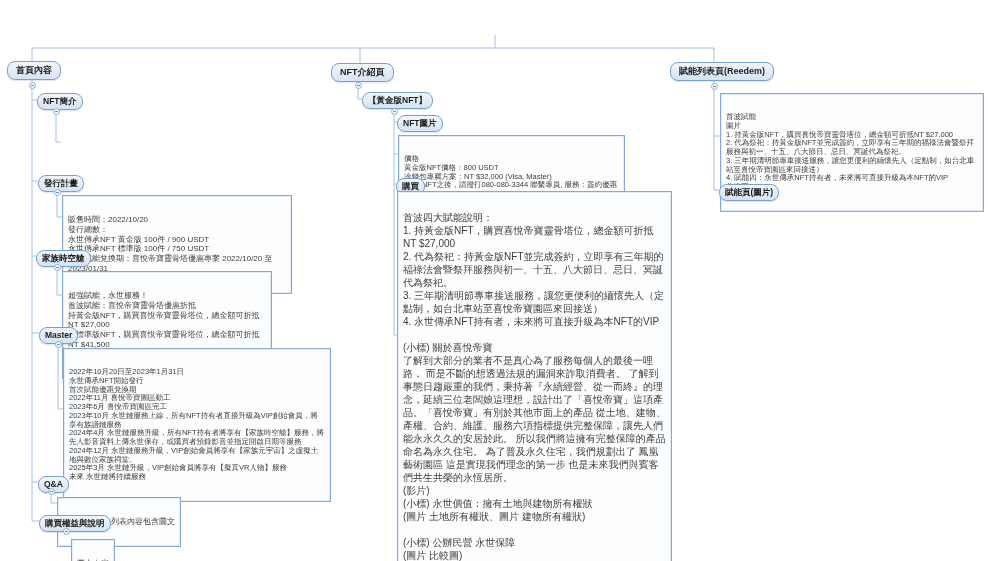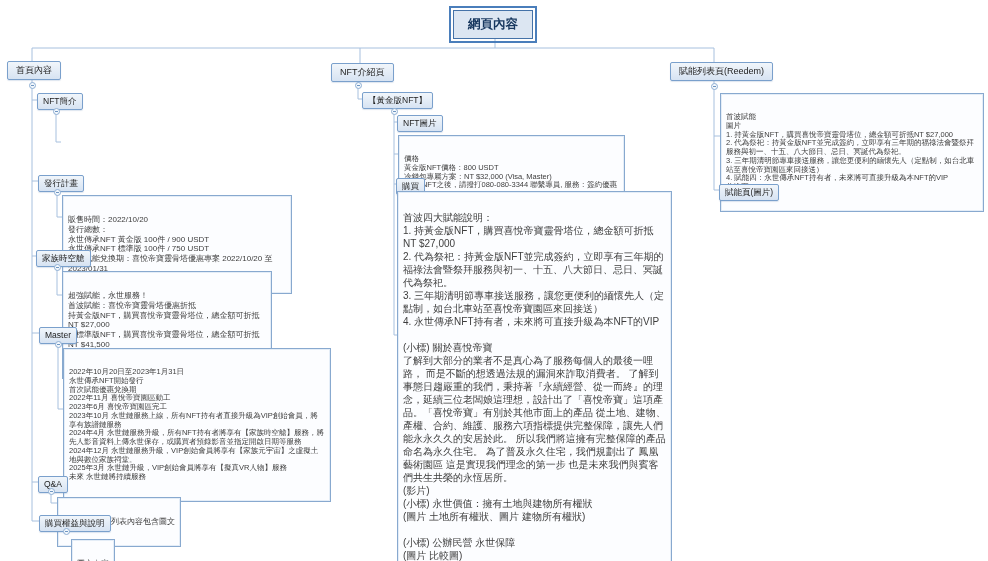--- a/index.html
+++ b/index.html
@@ -9,23 +9,24 @@
     font-family:"Liberation Sans","DejaVu Sans",sans-serif;
   }
   #wires{position:absolute;left:0;top:0;pointer-events:none;}
   .root{
     position:absolute;background:#dce6f2;border:1px solid #4472a8;
     outline:2px solid #4a7ebb;outline-offset:2px;
     color:#17375e;font-weight:bold;font-size:12.5px;padding:5px 14px;white-space:nowrap;
   }
   .topic{
     position:absolute;background:linear-gradient(#f1f6fb,#d7e3f2);
-    border:1px solid #7aa0cc;border-radius:2px;color:#1c1c1c;
+    border:1px solid #7aa0cc;border-radius:8px;color:#1c1c1c;
     font-size:8.5px;line-height:1.25;padding:2px 5px;white-space:nowrap;
     box-shadow:0 1px 1px rgba(120,150,190,.25);
+    font-weight:bold;
   }
   .head{font-size:9px;padding:3px 8px;}
   .detail{
     position:absolute;background:#fcfdff;border:1.5px solid #88a9cf;
     color:#3d3d3d;font-size:8px;line-height:1.22;padding:19px 5px;
     white-space:pre-line;box-shadow:0 0 0 1px #e4edf7 inset;
   }
   .detail.xl{font-size:10px;line-height:1.3;}
   .detail.tight{font-size:7.5px;line-height:1.17;}
   .handle{
@@ -48,21 +49,20 @@
       <path d="M32 78 V521 M32 100 H37 M32 181 H38 M32 256 H36 M32 333 H39 M32 482 H38 M32 521 H39"></path>
 
       <path d="M56 106 V142 H61 M57 188 V217 H62 M57 263 V295 H62 M58 340 V409 H63 M51 488 V503 H57 M66 528 V545 H71"></path>
 
       <path d="M358 80 V99 H362 M394 106 V335 M394 122 H397 M394 154 H398 M394 184 H396 M394 335 H397"></path>
 
       <path d="M714 81 V190 M714 136 H720 M714 190 H719"></path>
     </g>
   </svg>
 
-  <div class="root" style="left:453px;top:10px">網頁內容</div>
 
   <div class="topic head" style="left:7px;top:61px">首頁內容</div>
   <div class="topic head" style="left:331px;top:63px">NFT介紹頁</div>
   <div class="topic head" style="left:670px;top:62px">賦能列表頁(Reedem)</div>
 
   <div class="topic" style="left:37px;top:93px">NFT簡介</div>
 
   <div class="topic" style="left:38px;top:175px">發行計畫</div>
   <div class="detail" style="left:62px;top:195px;width:218px">販售時間：2022/10/20
 發行總數：

